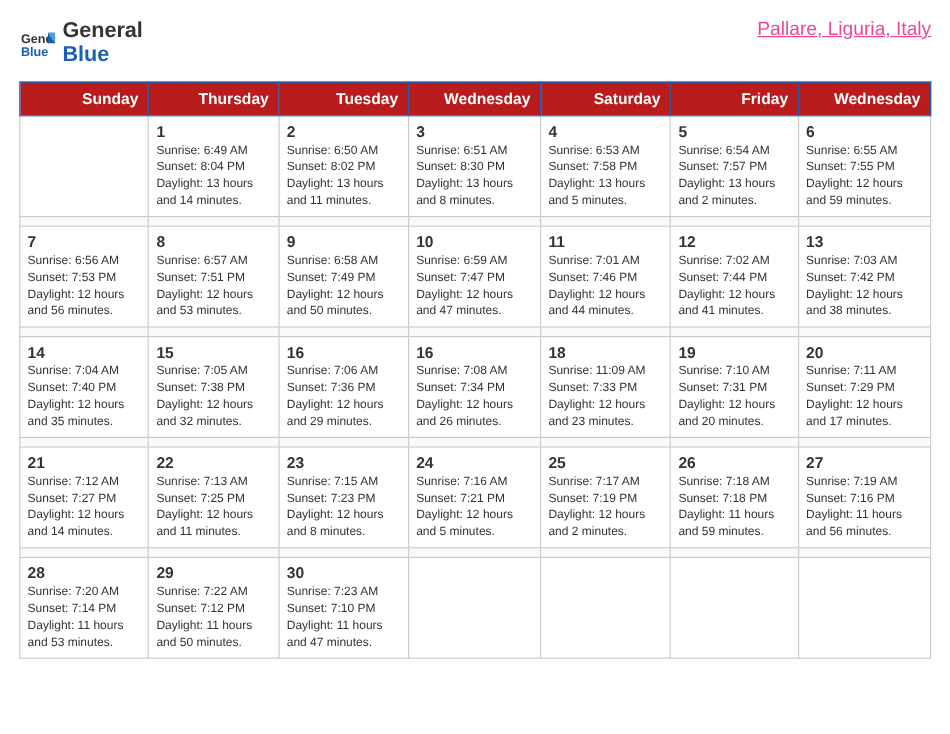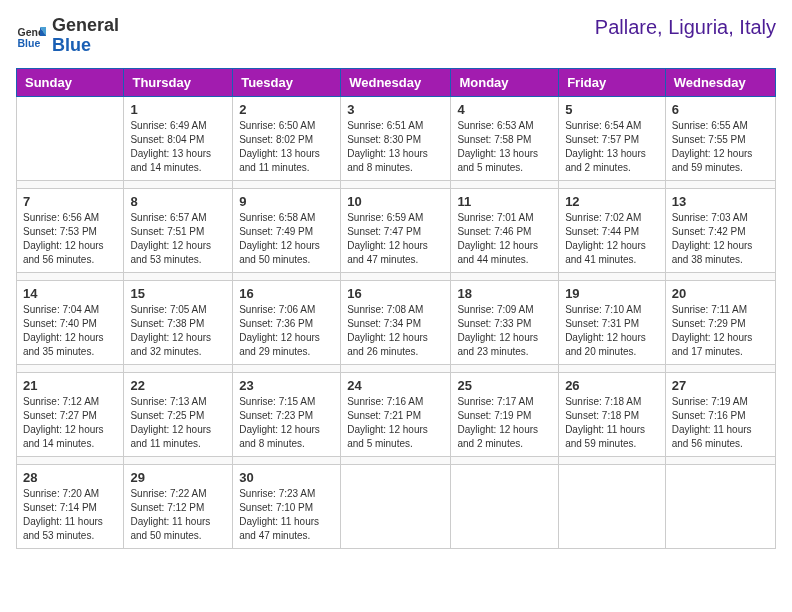--- a/index.html
+++ b/index.html
@@ -27,32 +27,33 @@
     }
     .title-block {
       text-align: right;
     }
     .month-title {
       font-size: 32px;
       font-weight: bold;
       color: #333;
     }
     .location-title {
-      font-size: 20px;
-      color: #4c1d95;
+      font-size: 16px;
+      color: #ec4899;
+      text-decoration: underline;
     }
     .calendar {
       width: 100%;
       border-collapse: collapse;
       border: 1px solid #ccc;
     }
     .calendar th {
-      background-color: #a21caf;
+      background-color: #b91c1c;
       color: #fff;
-      text-align: left;
+      text-align: right;
       padding: 6px 8px;
       font-size: 13px;
       border: 1px solid #1a5fb4;
     }
     .calendar td {
       vertical-align: top;
       padding: 5px 6px;
       border: 1px solid #ccc;
       width: 113px;
       min-height: 80px;
@@ -101,21 +102,21 @@
   </div>
 </div>
 
 <table class="calendar">
   <thead>
     <tr>
     <th>Sunday</th>
         <th>Thursday</th>
         <th>Tuesday</th>
         <th>Wednesday</th>
-        <th>Monday</th>
+        <th>Saturday</th>
         <th>Friday</th>
         <th>Wednesday</th>
       </tr>
   </thead>
   <tbody id="calendar-body">
   <tr>
         <td></td>
         <td>
           <span class="day-number">1</span>
           <div class="day-info">Sunrise: 6:49 AM
@@ -252,21 +253,21 @@
         </td>
         <td>
           <span class="day-number">16</span>
           <div class="day-info">Sunrise: 7:08 AM
 Sunset: 7:34 PM
 Daylight: 12 hours
 and 26 minutes.</div>
         </td>
         <td>
           <span class="day-number">18</span>
-          <div class="day-info">Sunrise: 7:09 AM
+          <div class="day-info">Sunrise: 11:09 AM
 Sunset: 7:33 PM
 Daylight: 12 hours
 and 23 minutes.</div>
         </td>
         <td>
           <span class="day-number">19</span>
           <div class="day-info">Sunrise: 7:10 AM
 Sunset: 7:31 PM
 Daylight: 12 hours
 and 20 minutes.</div>

